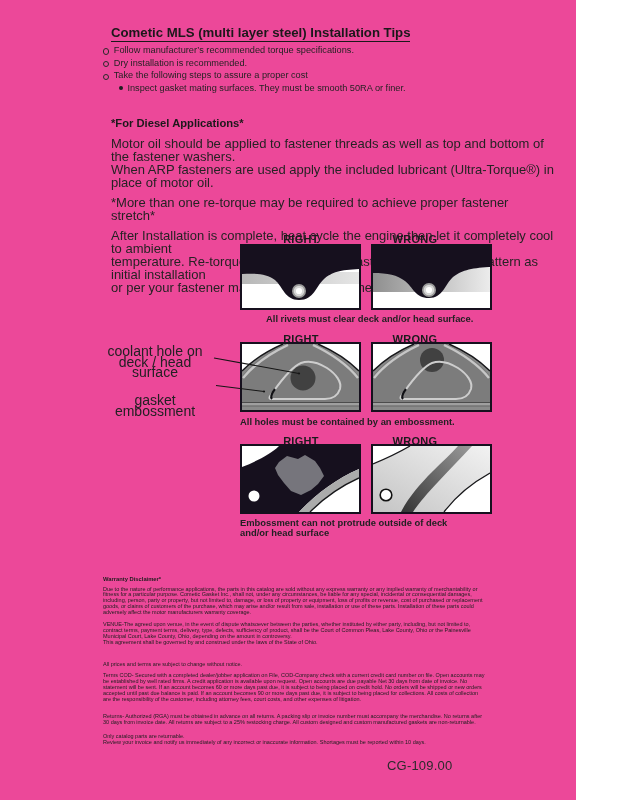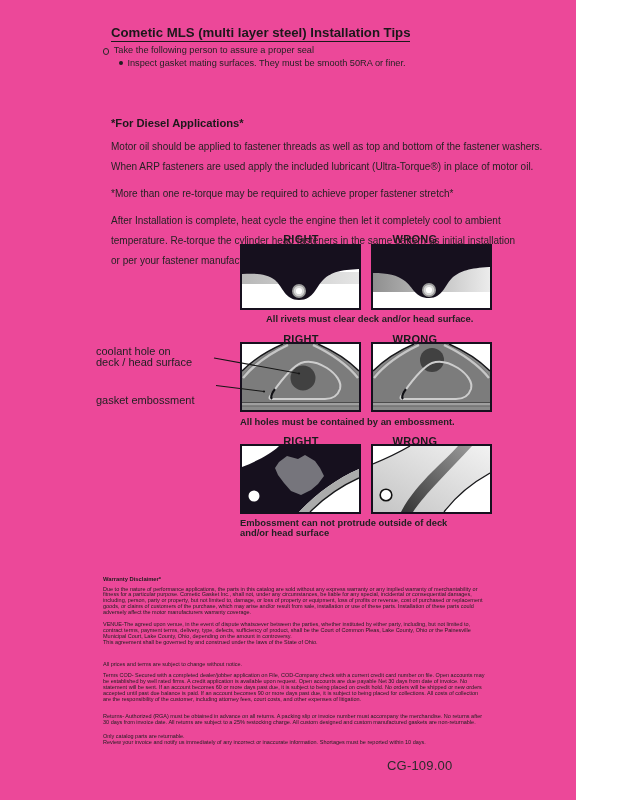--- a/index.html
+++ b/index.html
@@ -17,33 +17,33 @@
   
   .bullets{position:absolute;left:103px;top:44px;width:440px;font-size:9.2px;}
   .b{display:flex;align-items:flex-start;line-height:12.6px;}
   .b.l2{margin-left:16px;}
   .mk{flex:0 0 auto;width:4.2px;height:4.2px;border-radius:50%;margin:4.4px 4.6px 0 0;}
   .mk.open{border:1.1px solid #2a2a2a;}
   .mk.fill{background:#1d1d1f;width:3.8px;height:3.8px;margin-top:4.6px;}
   
   .diesel{position:absolute;left:111px;top:117px;width:444px;}
   .diesel h2{margin:0 0 8px 0;font-size:11.2px;font-weight:bold;color:#1c181a;}
-  .diesel p{margin:0 0 7px 0;font-size:10px;line-height:20px;white-space:pre-line;}
+  .diesel p{margin:0 0 7px 0;font-size:13px;line-height:13px;white-space:pre-line;}
   
   .diag-row{position:absolute;left:0;top:0;width:618px;}
   .lbl{position:absolute;width:122px;text-align:center;font-size:11px;font-weight:600;color:#1b1b1d;letter-spacing:.3px;}
   .fig{position:absolute;border:2.6px solid #16101e;background:#fff;line-height:0;}
   .fig svg{display:block;}
   .caption{position:absolute;left:240px;width:300px;font-size:9.4px;font-weight:600;color:#232023;line-height:10.4px;white-space:pre-line;}
   .fig-right{left:240px;}
   .fig-wrong{left:371px;}
   .lbl-right{left:240px;}
   .lbl-wrong{left:354px;}
   
-  .ann{position:absolute;text-align:left;font-size:11px;line-height:10.6px;color:#232023;white-space:pre-line;}
+  .ann{position:absolute;text-align:center;font-size:14px;line-height:10.6px;color:#232023;white-space:pre-line;}
   .ann-1{left:96px;top:346px;width:118px;}
   .ann-2{left:96px;top:395px;width:118px;}
   .ann-lines{position:absolute;left:208px;top:352px;z-index:10;pointer-events:none;}
   
   .disclaimer{position:absolute;left:103px;top:576px;width:480px;color:#1e1e1e;}
   .disclaimer h3{margin:0;font-size:5.8px;line-height:6.5px;font-weight:bold;}
   .disclaimer p{font-size:5.5px;line-height:5.9px;white-space:pre-line;margin:0;}
   .p-due{margin-top:4px !important;}
   .p-venue{margin-top:6px !important;}
   .p-prices{margin-top:16.5px !important;}
@@ -56,21 +56,29 @@
 </head>
 <body>
 
 <div class="page">
 
   <h1 class="title">Cometic MLS (multi layer steel) Installation Tips</h1>
 
   <div class="bullets">
     <div class="b l1">
         <span class="mk open"></span>
-        <span>Take the following person to assure a proper seal</span>
+        <span>Follow manufacturer’s recommended torque specifications.</span>
+      </div>
+    <div class="b l1">
+        <span class="mk open"></span>
+        <span>Dry installation is recommended.</span>
+      </div>
+    <div class="b l1">
+        <span class="mk open"></span>
+        <span>Take the following steps to assure a proper cost</span>
       </div>
     <div class="b l2">
         <span class="mk fill"></span>
         <span>Inspect gasket mating surfaces.  They must be smooth 50RA or finer.</span>
       </div>
   </div>
 
   <div class="diesel">
     <h2>*For Diesel Applications*</h2>
     <p>Motor oil should be applied to fastener threads as well as top and bottom of the fastener washers.

